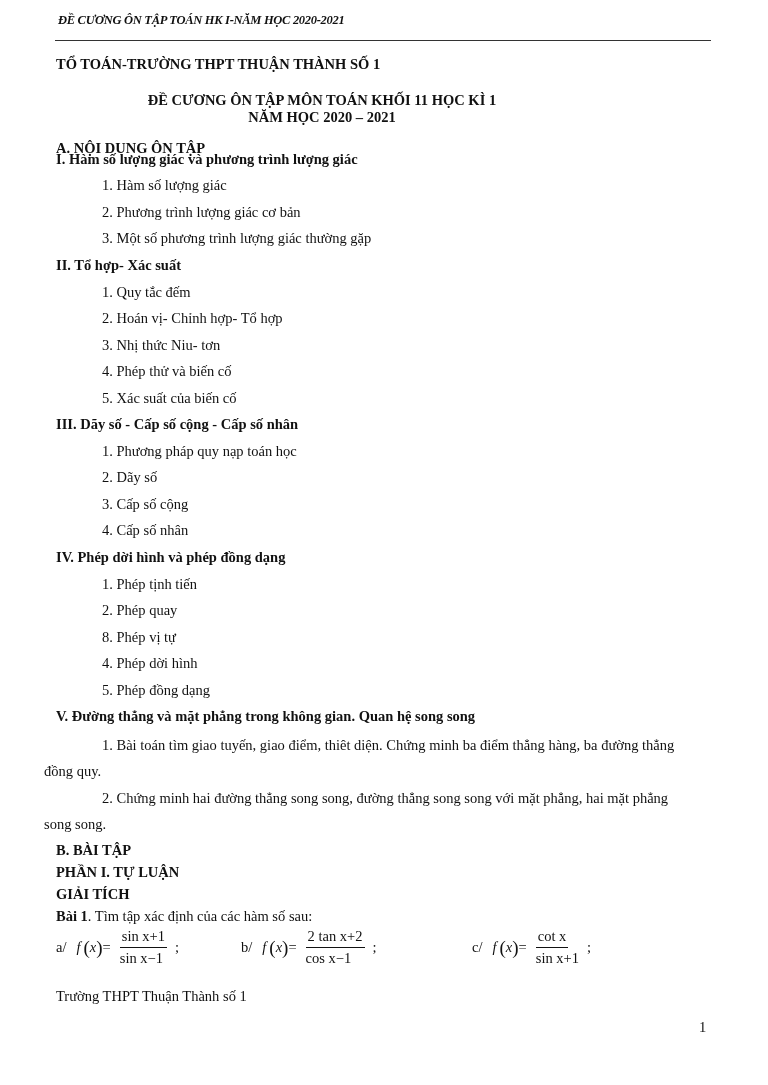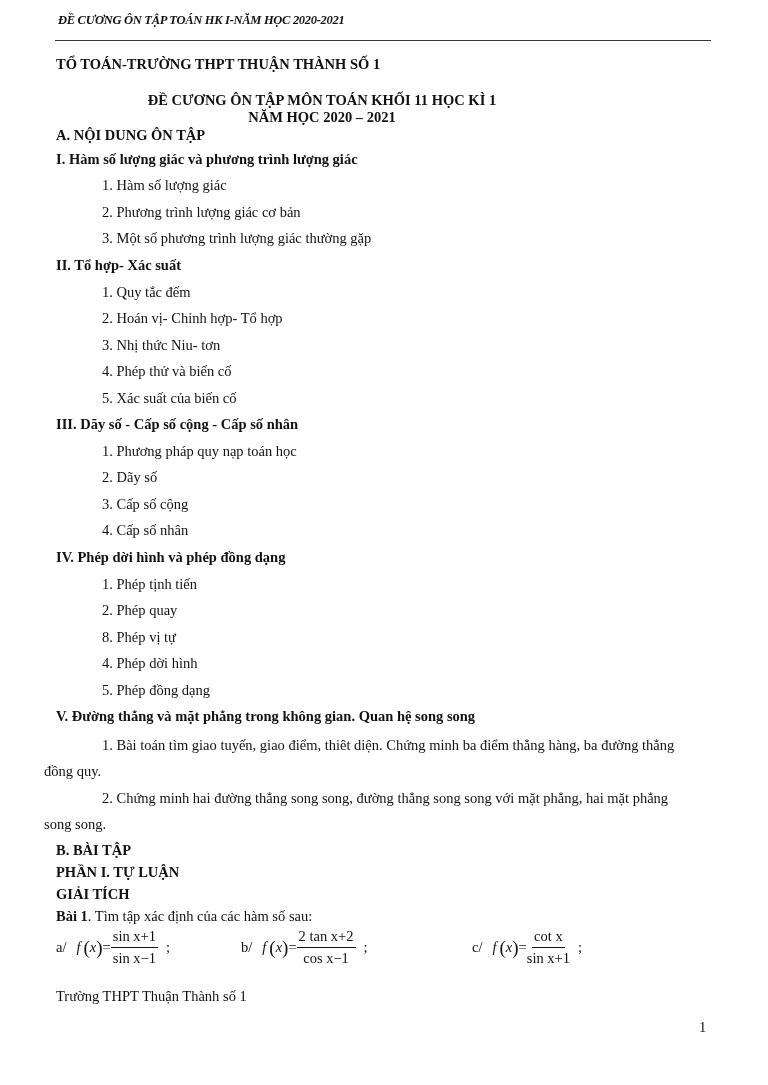--- a/index.html
+++ b/index.html
@@ -14,39 +14,39 @@
   .h-sub { left: 56px; font-size: 14.5px; font-weight: bold; }
   .item { left: 102px; font-size: 14.5px; }
   .para-indent { left: 102px; font-size: 14.5px; }
   .para-cont { left: 44px; font-size: 14.5px; }
   .bai { left: 56px; font-size: 14.5px; }
   .bai b { font-weight: bold; }
   .formula { font-size: 14.5px; display: flex; align-items: center; }
   .formula .lbl { margin-right: 10px; }
   .formula .fx { font-style: italic; margin-right: 3px; }
   .formula .paren { font-size: 19px; font-style: normal; }
-  .frac { display: inline-flex; flex-direction: column; align-items: center; margin: 0 8px 0 0; }
+  .frac { display: inline-flex; flex-direction: column; align-items: flex-start; margin: 0 8px 0 9px; }
   .frac .num { padding: 0 2px 2px 2px; border-bottom: 1px solid #111; }
   .frac .den { padding-top: 2px; }
   .footer { left: 56px; top: 988px; font-size: 14.5px; }
   .page-num { left: 699px; top: 1019px; font-size: 14.5px; }
   i.v { font-style: italic; }
 </style>
 </head>
 <body>
 
 <div class="abs running-header">ĐỀ CƯƠNG ÔN TẬP TOÁN HK I-NĂM HỌC 2020-2021</div>
 <div class="abs header-rule"></div>
 
 <div class="abs dept" style="top:56px">TỔ TOÁN-TRƯỜNG THPT THUẬN THÀNH SỐ 1</div>
 
 <div class="abs title" style="top:92px">ĐỀ CƯƠNG ÔN TẬP MÔN TOÁN KHỐI 11  HỌC KÌ 1</div>
 <div class="abs title" style="top:109px">NĂM HỌC 2020 – 2021</div>
 
-<div class="abs h-sec" style="top:127px">A. NỘI DUNG ÔN TẬP</div>
+<div class="abs h-sec" style="top:140px">A. NỘI DUNG ÔN TẬP</div>
 
 <div class="abs h-sub" style="top:151px">I. Hàm số lượng giác và phương trình lượng giác</div>
 <div class="abs item" style="top:177px">1. Hàm số lượng giác</div>
 <div class="abs item" style="top:204px">2. Phương trình lượng giác cơ bản</div>
 <div class="abs item" style="top:230px">3. Một số phương trình lượng giác thường gặp</div>
 
 <div class="abs h-sub" style="top:257px">II. Tổ hợp- Xác suất</div>
 <div class="abs item" style="top:284px">1. Quy tắc đếm</div>
 <div class="abs item" style="top:310px">2. Hoán vị- Chỉnh hợp- Tổ hợp</div>
 <div class="abs item" style="top:337px">3. Nhị thức Niu- tơn</div>

